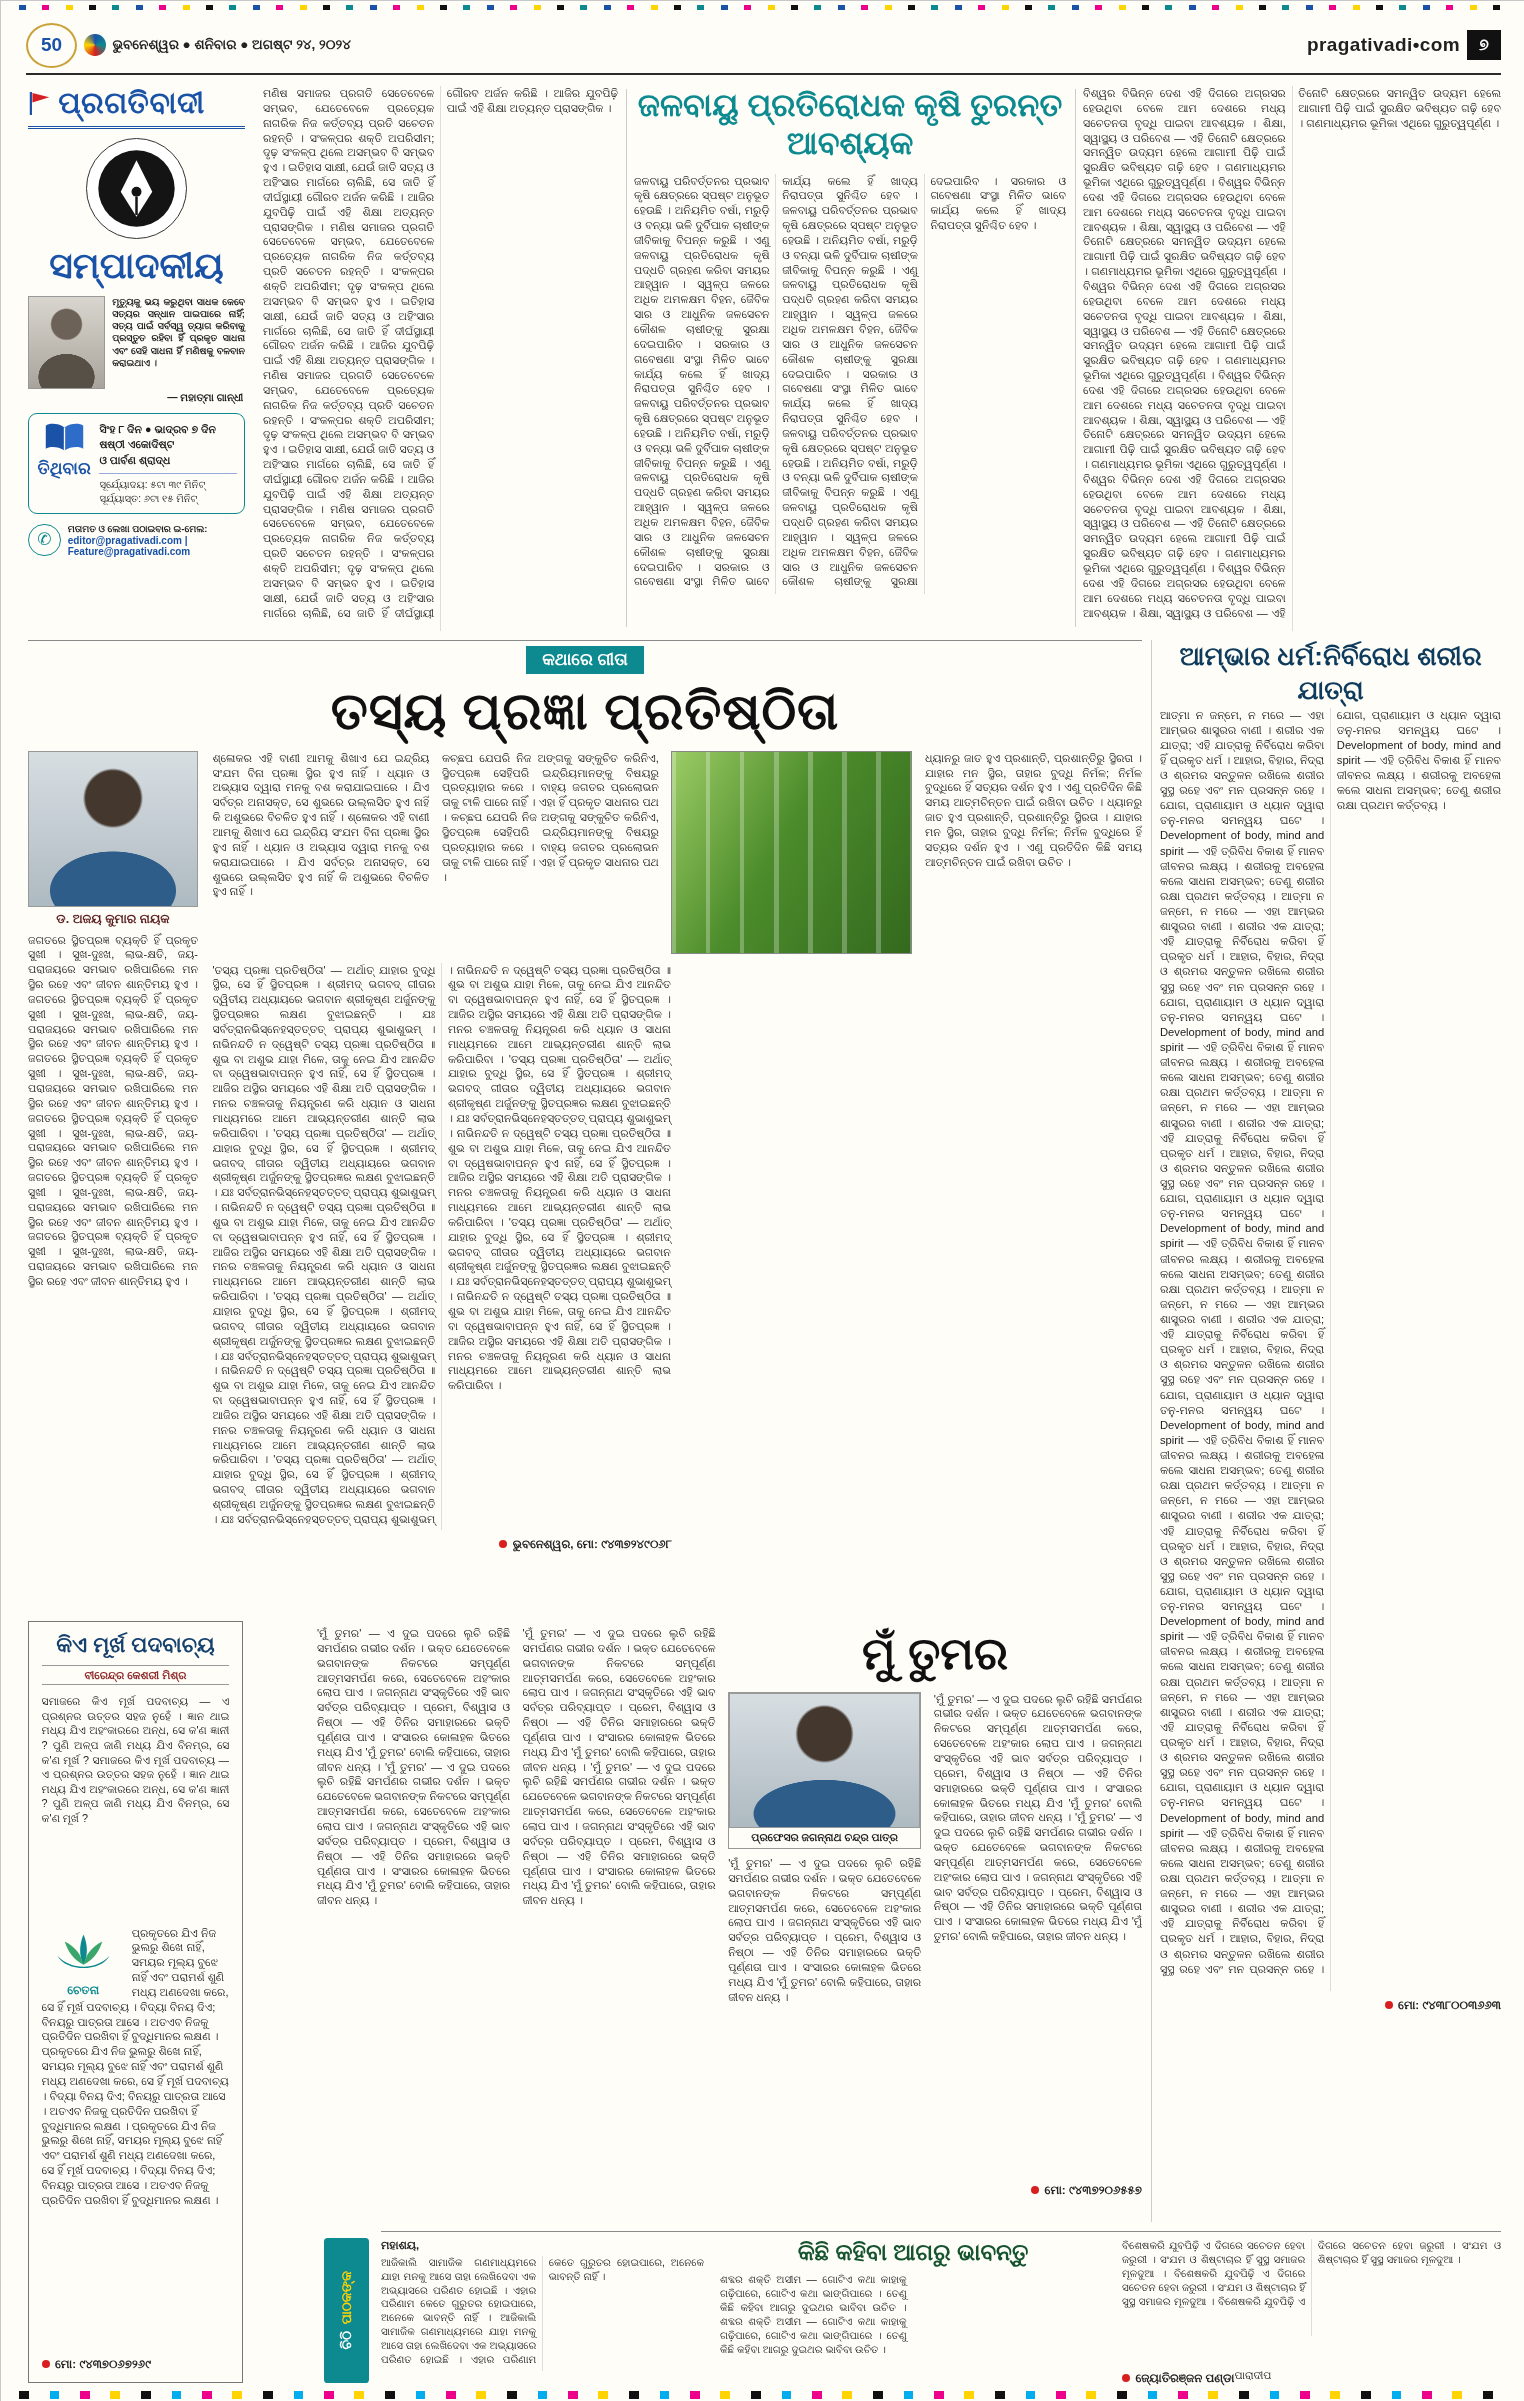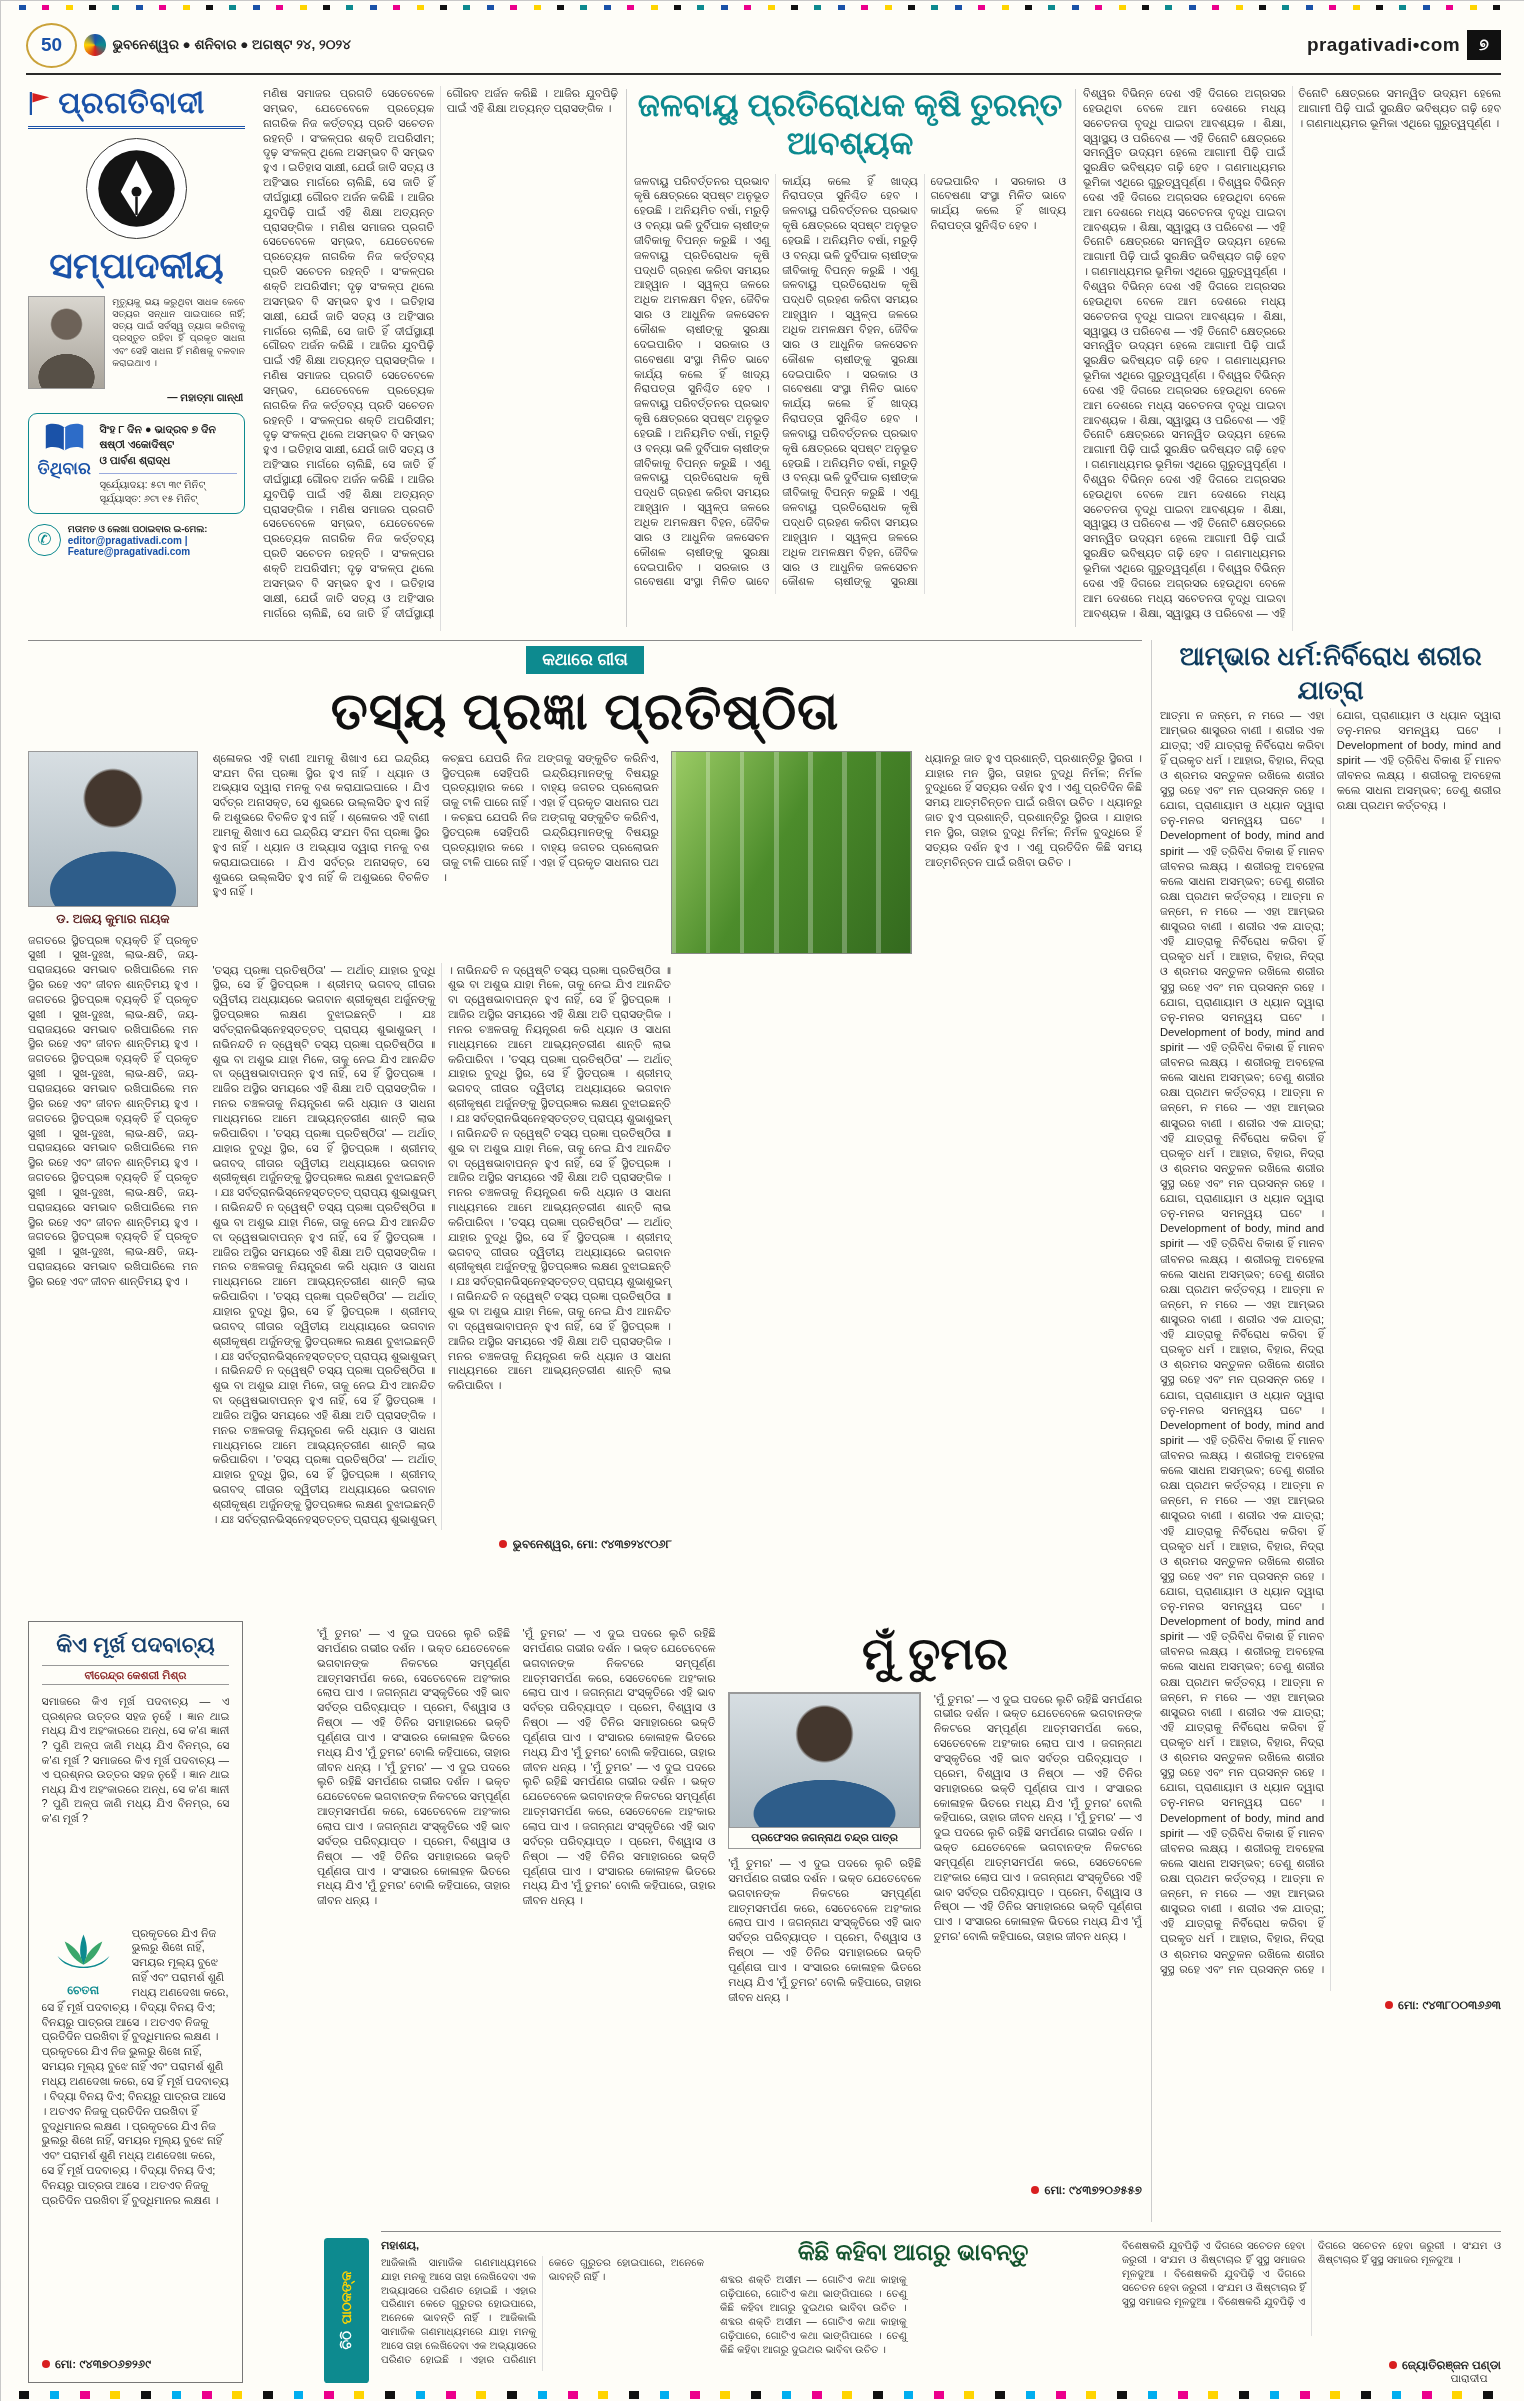--- a/index.html
+++ b/index.html
@@ -29,21 +29,21 @@
   .pagebox{width:34px;height:30.5px;background:#111;color:#fff;font-size:16px;font-weight:bold;
            display:flex;align-items:center;justify-content:center;flex:none;}
 
   
   .masthead{display:flex;align-items:center;gap:7.2px;border-bottom:3.6px double #1a52a8;padding-bottom:5.4px;}
   .masthead-title{font-size:30px;font-weight:800;color:#1a52a8;letter-spacing:0.4px;}
   .pen-wrap{display:flex;justify-content:center;margin:9px 0 5.4px;}
   .pen-circle{width:99px;height:99px;border-radius:50%;border:1.8px solid #333;background:#fff;
               display:flex;align-items:center;justify-content:center;}
   .section-title{font-size:36px;font-weight:800;color:#1a52a8;text-align:center;margin:3.6px 0 9px;}
-  .gandhi-row{display:flex;gap:7.2px;}
+  .gandhi-row{display:flex;gap:7.2px;font-weight:bold;}
   .gandhi-photo{width:75px;height:91px;flex:none;border:0.9px solid #999;
      background:radial-gradient(circle at 50% 30%,#6d6258 0 20%,transparent 22%),
                 radial-gradient(ellipse 62% 42% at 50% 88%,#575047 0 60%,transparent 61%),
                 linear-gradient(#d9d6cf,#a9a49b);}
   .gandhi-quote{font-size:9.4px;text-align:justify;margin:0;line-height:1.3;}
   .quote-author{text-align:right;font-size:10.3px;font-weight:bold;margin:3.6px 1.8px 9px;}
   .cal-card{border:1.8px solid #0d8a8f;border-radius:9px;padding:7.2px;display:flex;gap:7.2px;}
   .cal-left{width:56px;text-align:center;flex:none;}
   .cal-label{color:#1a52a8;font-weight:800;font-size:17px;margin-top:3.6px;}
   .cal-lines{flex:1;font-size:10.8px;font-weight:bold;line-height:1.45;}
@@ -125,21 +125,21 @@
   .vl-bottom{color:#fff;}
   .letters{border-top:1.8px solid #8a8a8a;display:flex;gap:16px;padding-top:7.2px;box-sizing:border-box;}
   .l-block1{width:323px;flex:none;}
   .l-center{width:386px;flex:none;}
   .l-block2{flex:1;display:flex;flex-direction:column;min-width:0;}
   .l-title{font-size:23px;font-weight:700;text-align:center;margin:0 0 7.2px;color:#14532d;}
   .l-small{font-size:10.3px;}
   .l-h128{height:115px;}
   .l-h100{height:90px;}
   .salutation{font-size:11.2px;font-weight:bold;margin:0 0 3.6px;}
-  .byline{margin-top:auto;display:flex;flex-direction:column;align-items:flex-end;}
+  .byline{margin-top:auto;display:flex;align-items:flex-start;}
   .byline .contact-line{margin-top:1.8px;}
   .place{font-size:10.8px;font-weight:normal;margin-right:13.5px;}
 </style>
 </head>
 <body>
 
 <div class="page">
 
   <div class="abs dots-top" style="left:18px;top:3.6px;width:1489px;"></div>
 

